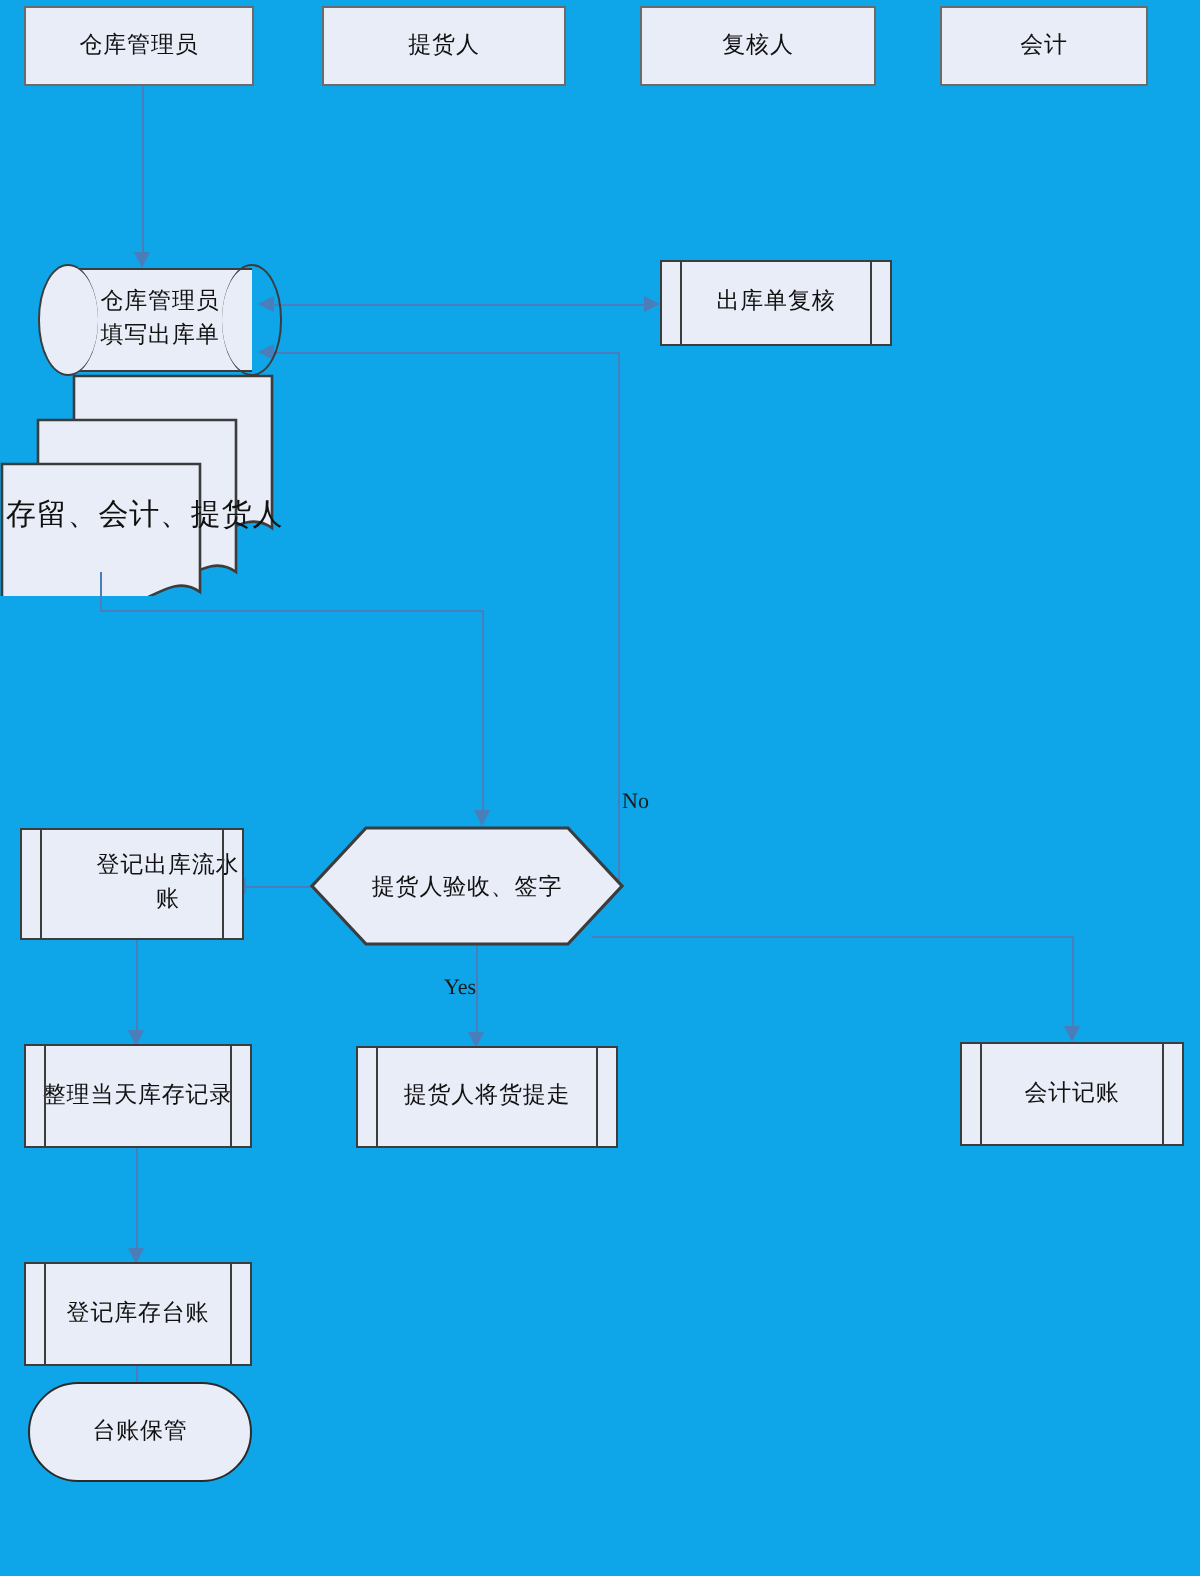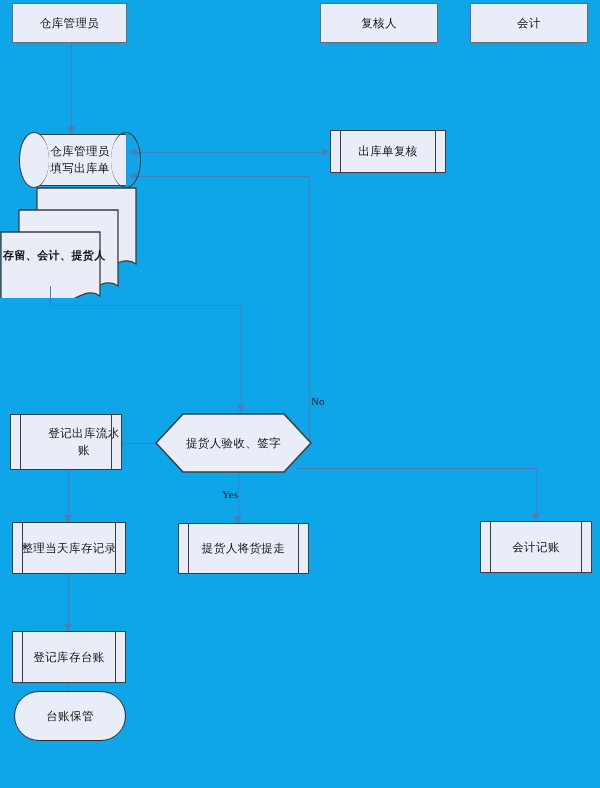--- a/index.html
+++ b/index.html
@@ -106,25 +106,24 @@
     justify-content: center;
     font-size: 11.5px;
     color: #111;
     letter-spacing: 0.4px;
   }
 
   
   .docwrap { position: absolute; }
   .doclabel {
     position: absolute;
-    font-size: 11px;
+    font-size: 15px;
     color: #111;
     letter-spacing: 0.4px;
     white-space: nowrap;
-    font-weight: bold;
   }
 
   
   .conn {
     position: absolute;
     background: #4a7ebb;
     z-index: 1;
   }
   .conn.h { height: 1.4px; }
   .conn.v { width: 1.4px; }
@@ -159,26 +158,29 @@
 </style>
 </head>
 <body>
 
 <div id="canvas">
 
   <div class="node rect" style="left:12px; top:3px; width:115px; height:40px;">
     <span>仓库管理员</span>
   </div>
 
+  <div class="node rect" style="left:161px; top:3px; width:122px; height:40px;">
+    <span>提货人</span>
+  </div>
 
   <div class="node rect" style="left:320px; top:3px; width:118px; height:40px;">
     <span>复核人</span>
   </div>
 
-  <div class="node rect" style="left:470px; top:3px; width:118px; height:40px;">
+  <div class="node rect" style="left:470px; top:3px; width:104px; height:40px;">
     <span>会计</span>
   </div>
 
   <div class="conn v" style="left:71px; top:43px; height:87px;"></div>
   <div class="arrow down" style="left:66.5px; top:126px;"></div>
 
   <div class="cyl-wrap" style="left:34px; top:134px; width:92px; height:52px;">
     <div class="cyl-body"></div>
     <div class="cyl-cap left"></div>
     <div class="cyl-cap right"></div>

